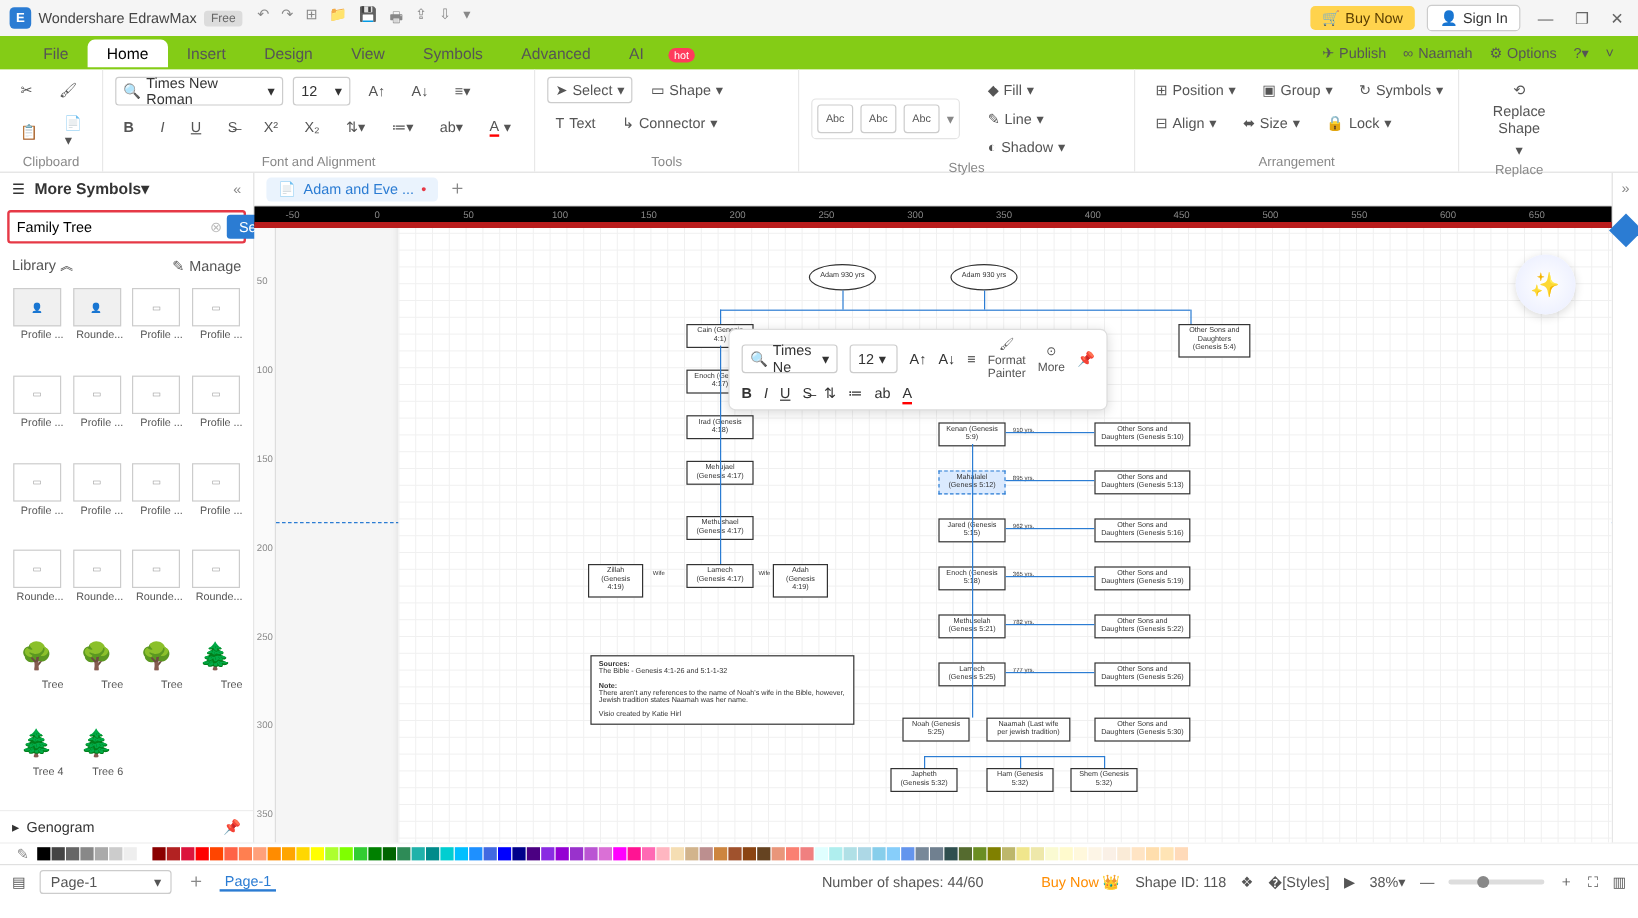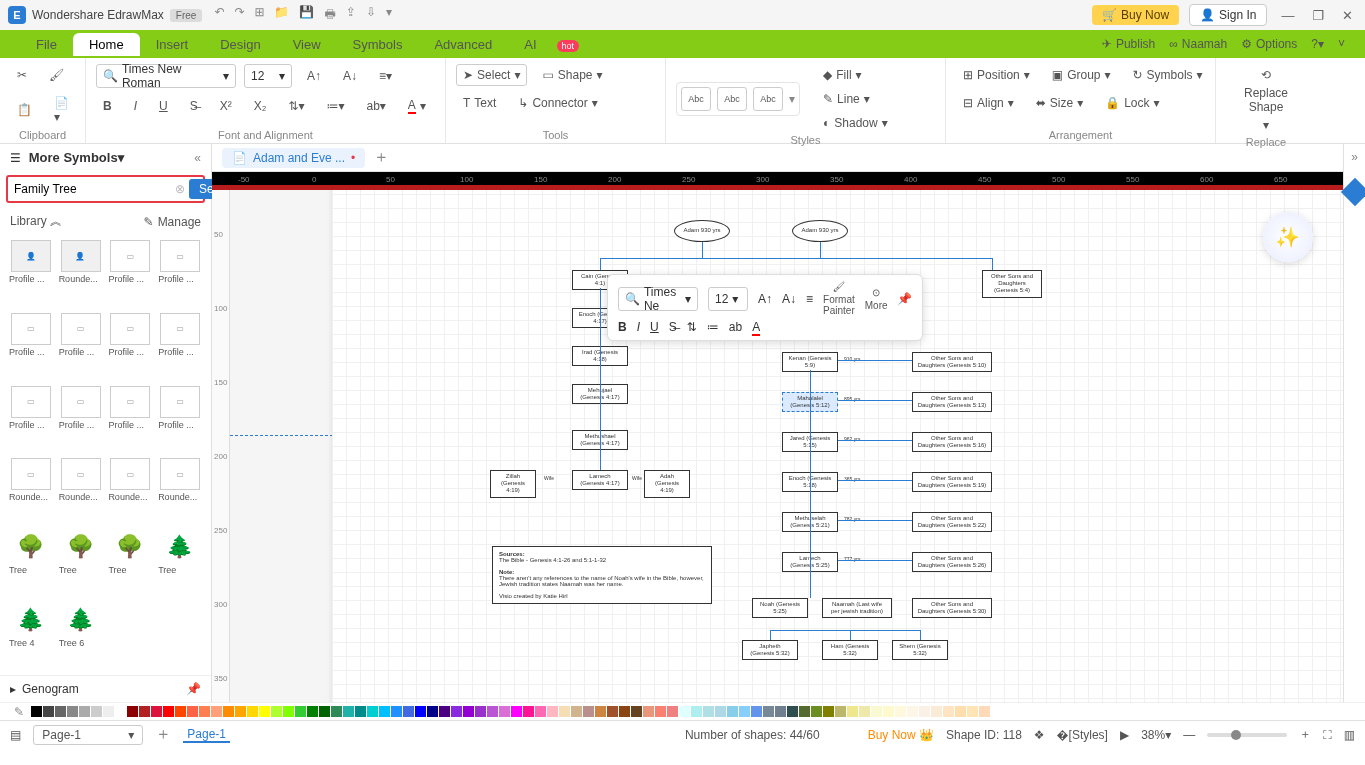--- a/index.html
+++ b/index.html
@@ -47,21 +47,21 @@
 .search-row { margin: 4px 6px; border: 2px solid #e63946; border-radius: 3px; display: flex; align-items: center; padding: 2px 4px; }
 .search-row input { border: none; outline: none; flex: 1; font-size: 12px; padding: 2px; }
 .search-btn { background: #2b7cd3; color: #fff; padding: 3px 10px; border-radius: 3px; font-size: 12px; cursor: pointer; }
 .lib-header { display: flex; padding: 6px 10px; font-size: 12px; color: #555; }
 .lib-header .mng { margin-left: auto; display: flex; gap: 4px; align-items: center; }
 .shape-grid { padding: 4px 8px; display: grid; grid-template-columns: repeat(4, 1fr); gap: 6px 4px; overflow-y: auto; flex: 1; }
 .shape-cell { display: flex; flex-direction: column; align-items: center; gap: 2px; }
 .shape-thumb { width: 40px; height: 32px; border: 1px solid #ccc; background: #fff; display: flex; align-items: center; justify-content: center; font-size: 8px; color: #999; }
 .shape-thumb.avatar { background: #f0f0f0; }
 .shape-thumb.tree { border: none; font-size: 22px; }
-.shape-name { font-size: 9px; color: #555; text-align: left; white-space: nowrap; overflow: hidden; width: 44px; text-overflow: ellipsis; }
+.shape-name { font-size: 9px; color: #555; text-align: right; white-space: nowrap; overflow: hidden; width: 44px; text-overflow: ellipsis; }
 .left-bottom { border-top: 1px solid #eee; padding: 6px 10px; font-size: 12px; display: flex; align-items: center; gap: 6px; }
 
 
 .canvas-area { flex: 1; display: flex; flex-direction: column; position: relative; }
 .tab-row { height: 28px; display: flex; align-items: center; border-bottom: 1px solid #e0e0e0; padding: 0 10px; gap: 8px; }
 .doc-tab { background: #eaf3fd; color: #2b7cd3; padding: 3px 10px; border-radius: 4px; font-size: 12px; display: flex; align-items: center; gap: 6px; }
 .doc-tab .dot { color: #e63946; }
 .ruler-h { height: 18px; background: #000000; border-bottom: 5px solid #b91c1c; position: relative; font-size: 8px; color: #888; }
 .ruler-h span { position: absolute; top: 3px; }
 .canvas-wrap { flex: 1; position: relative; overflow: hidden; background: #f5f5f5; }

